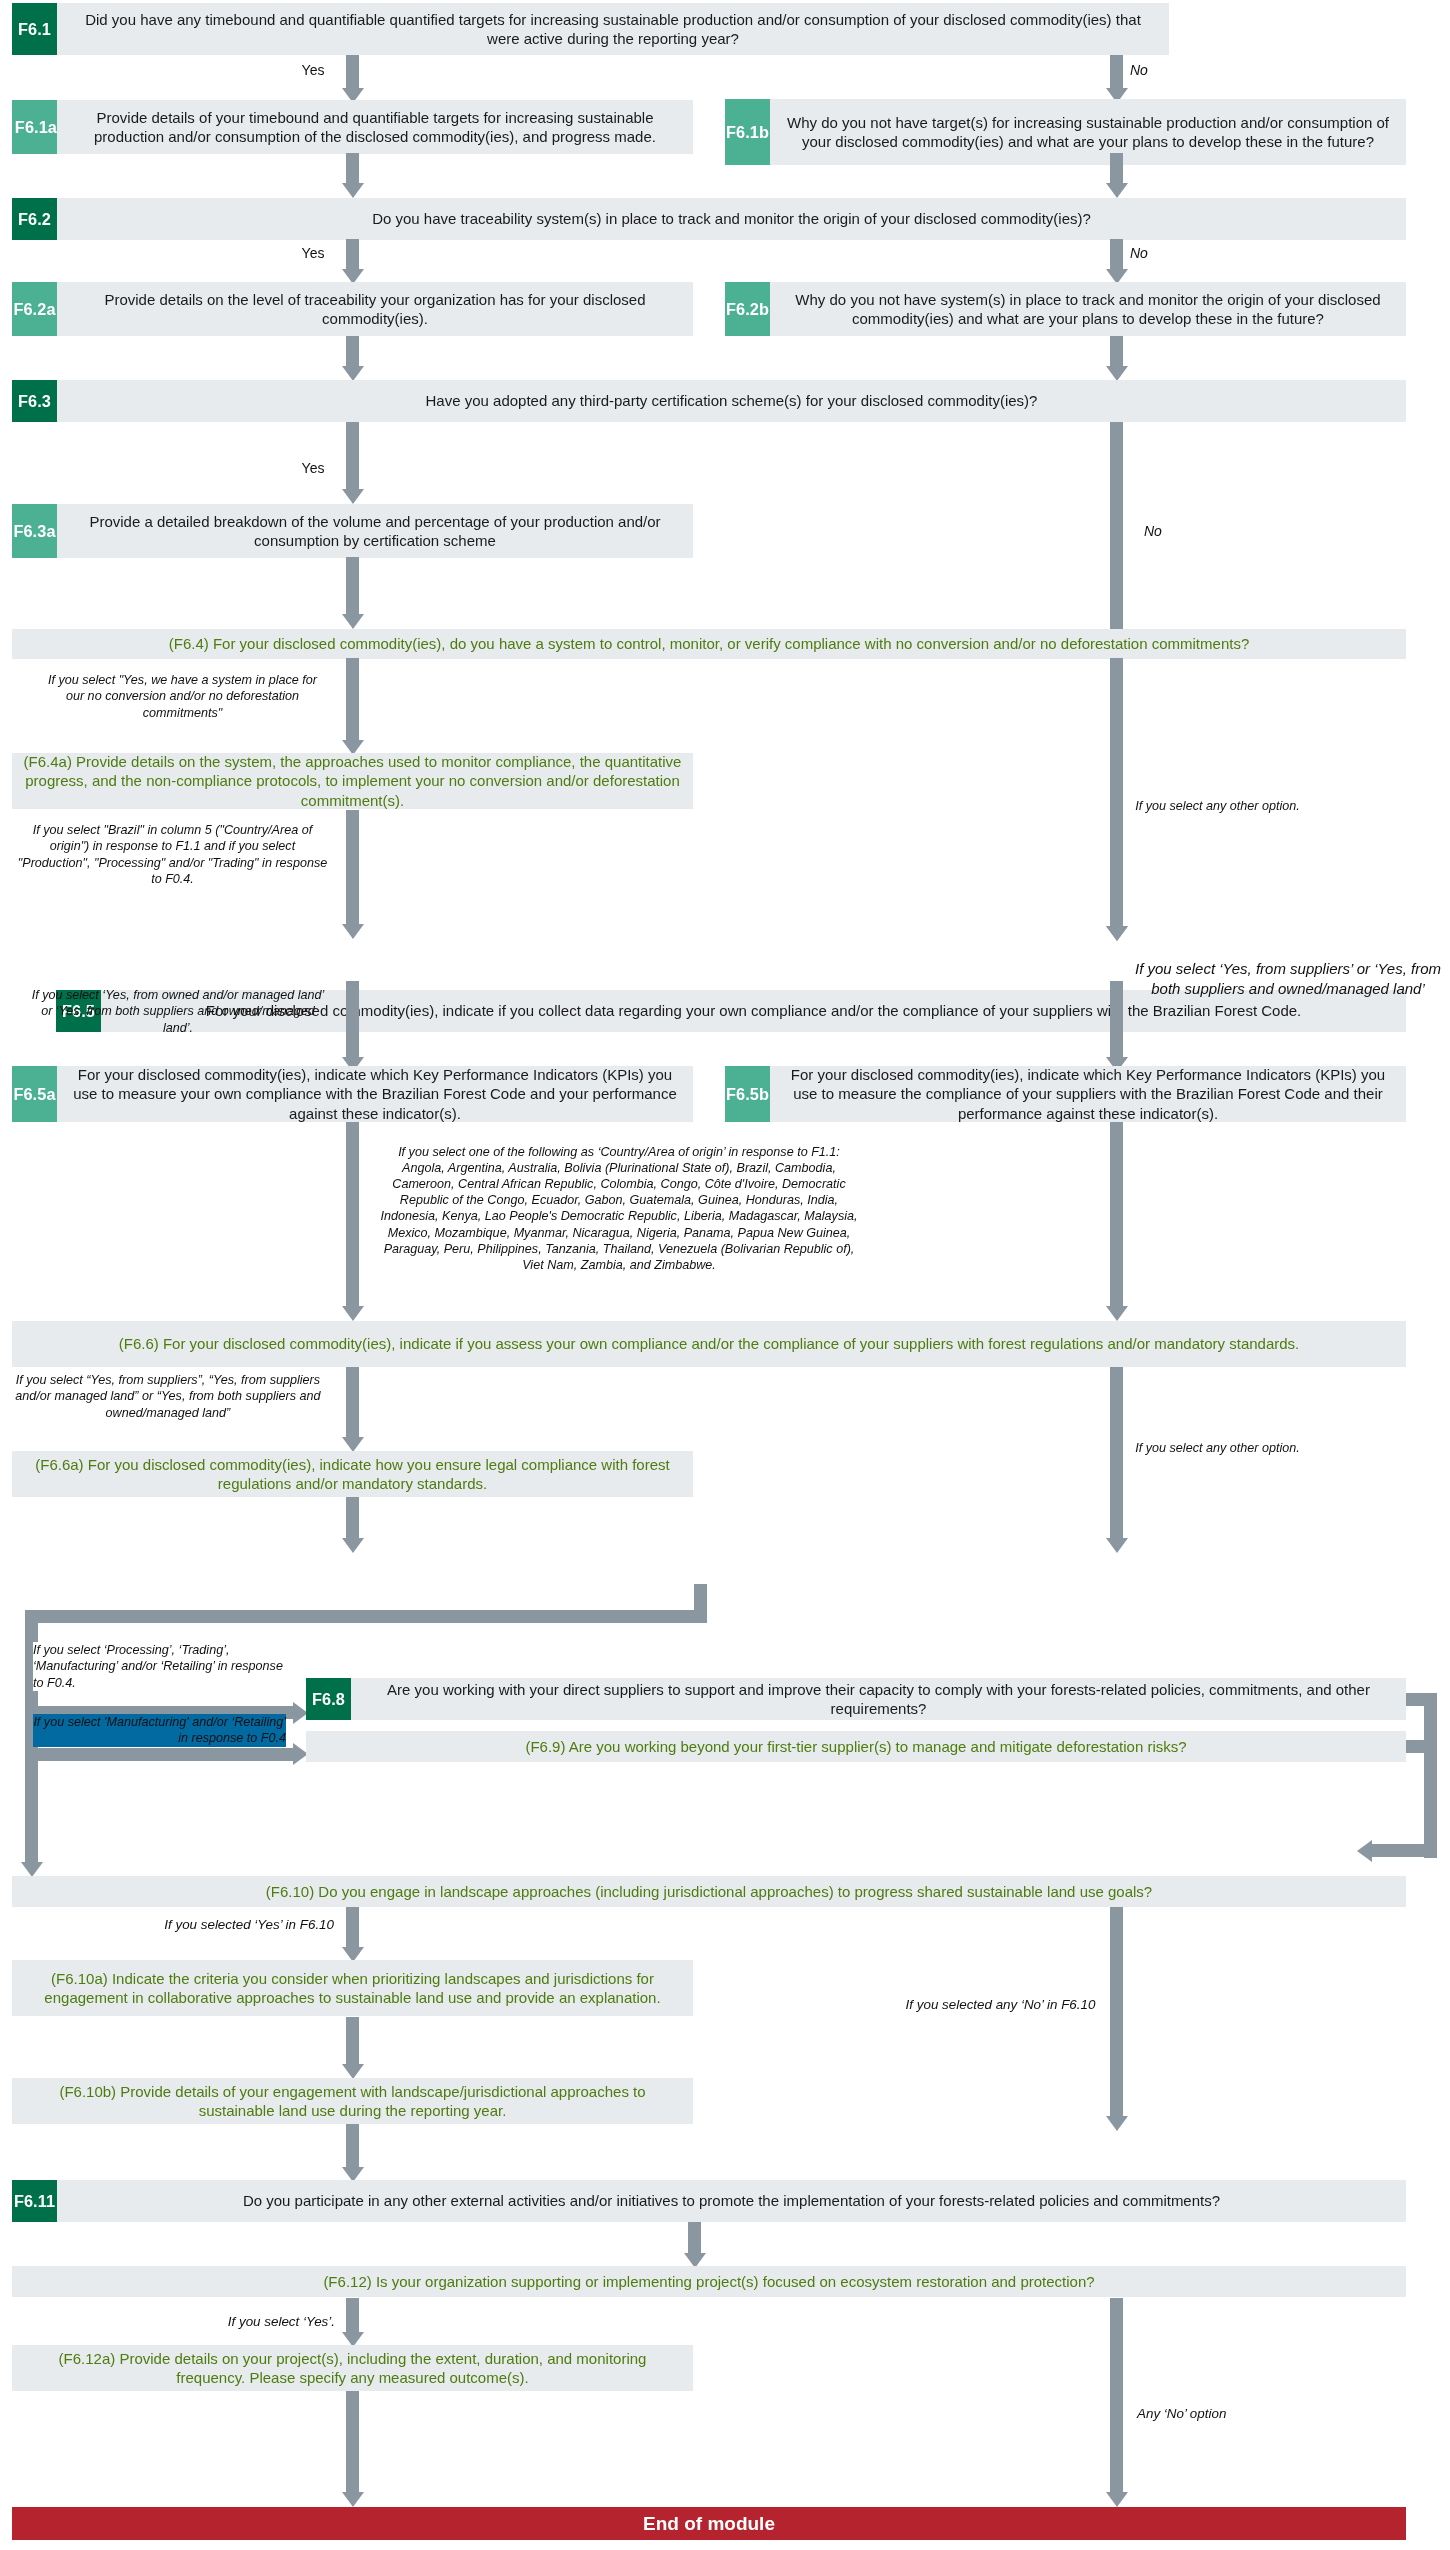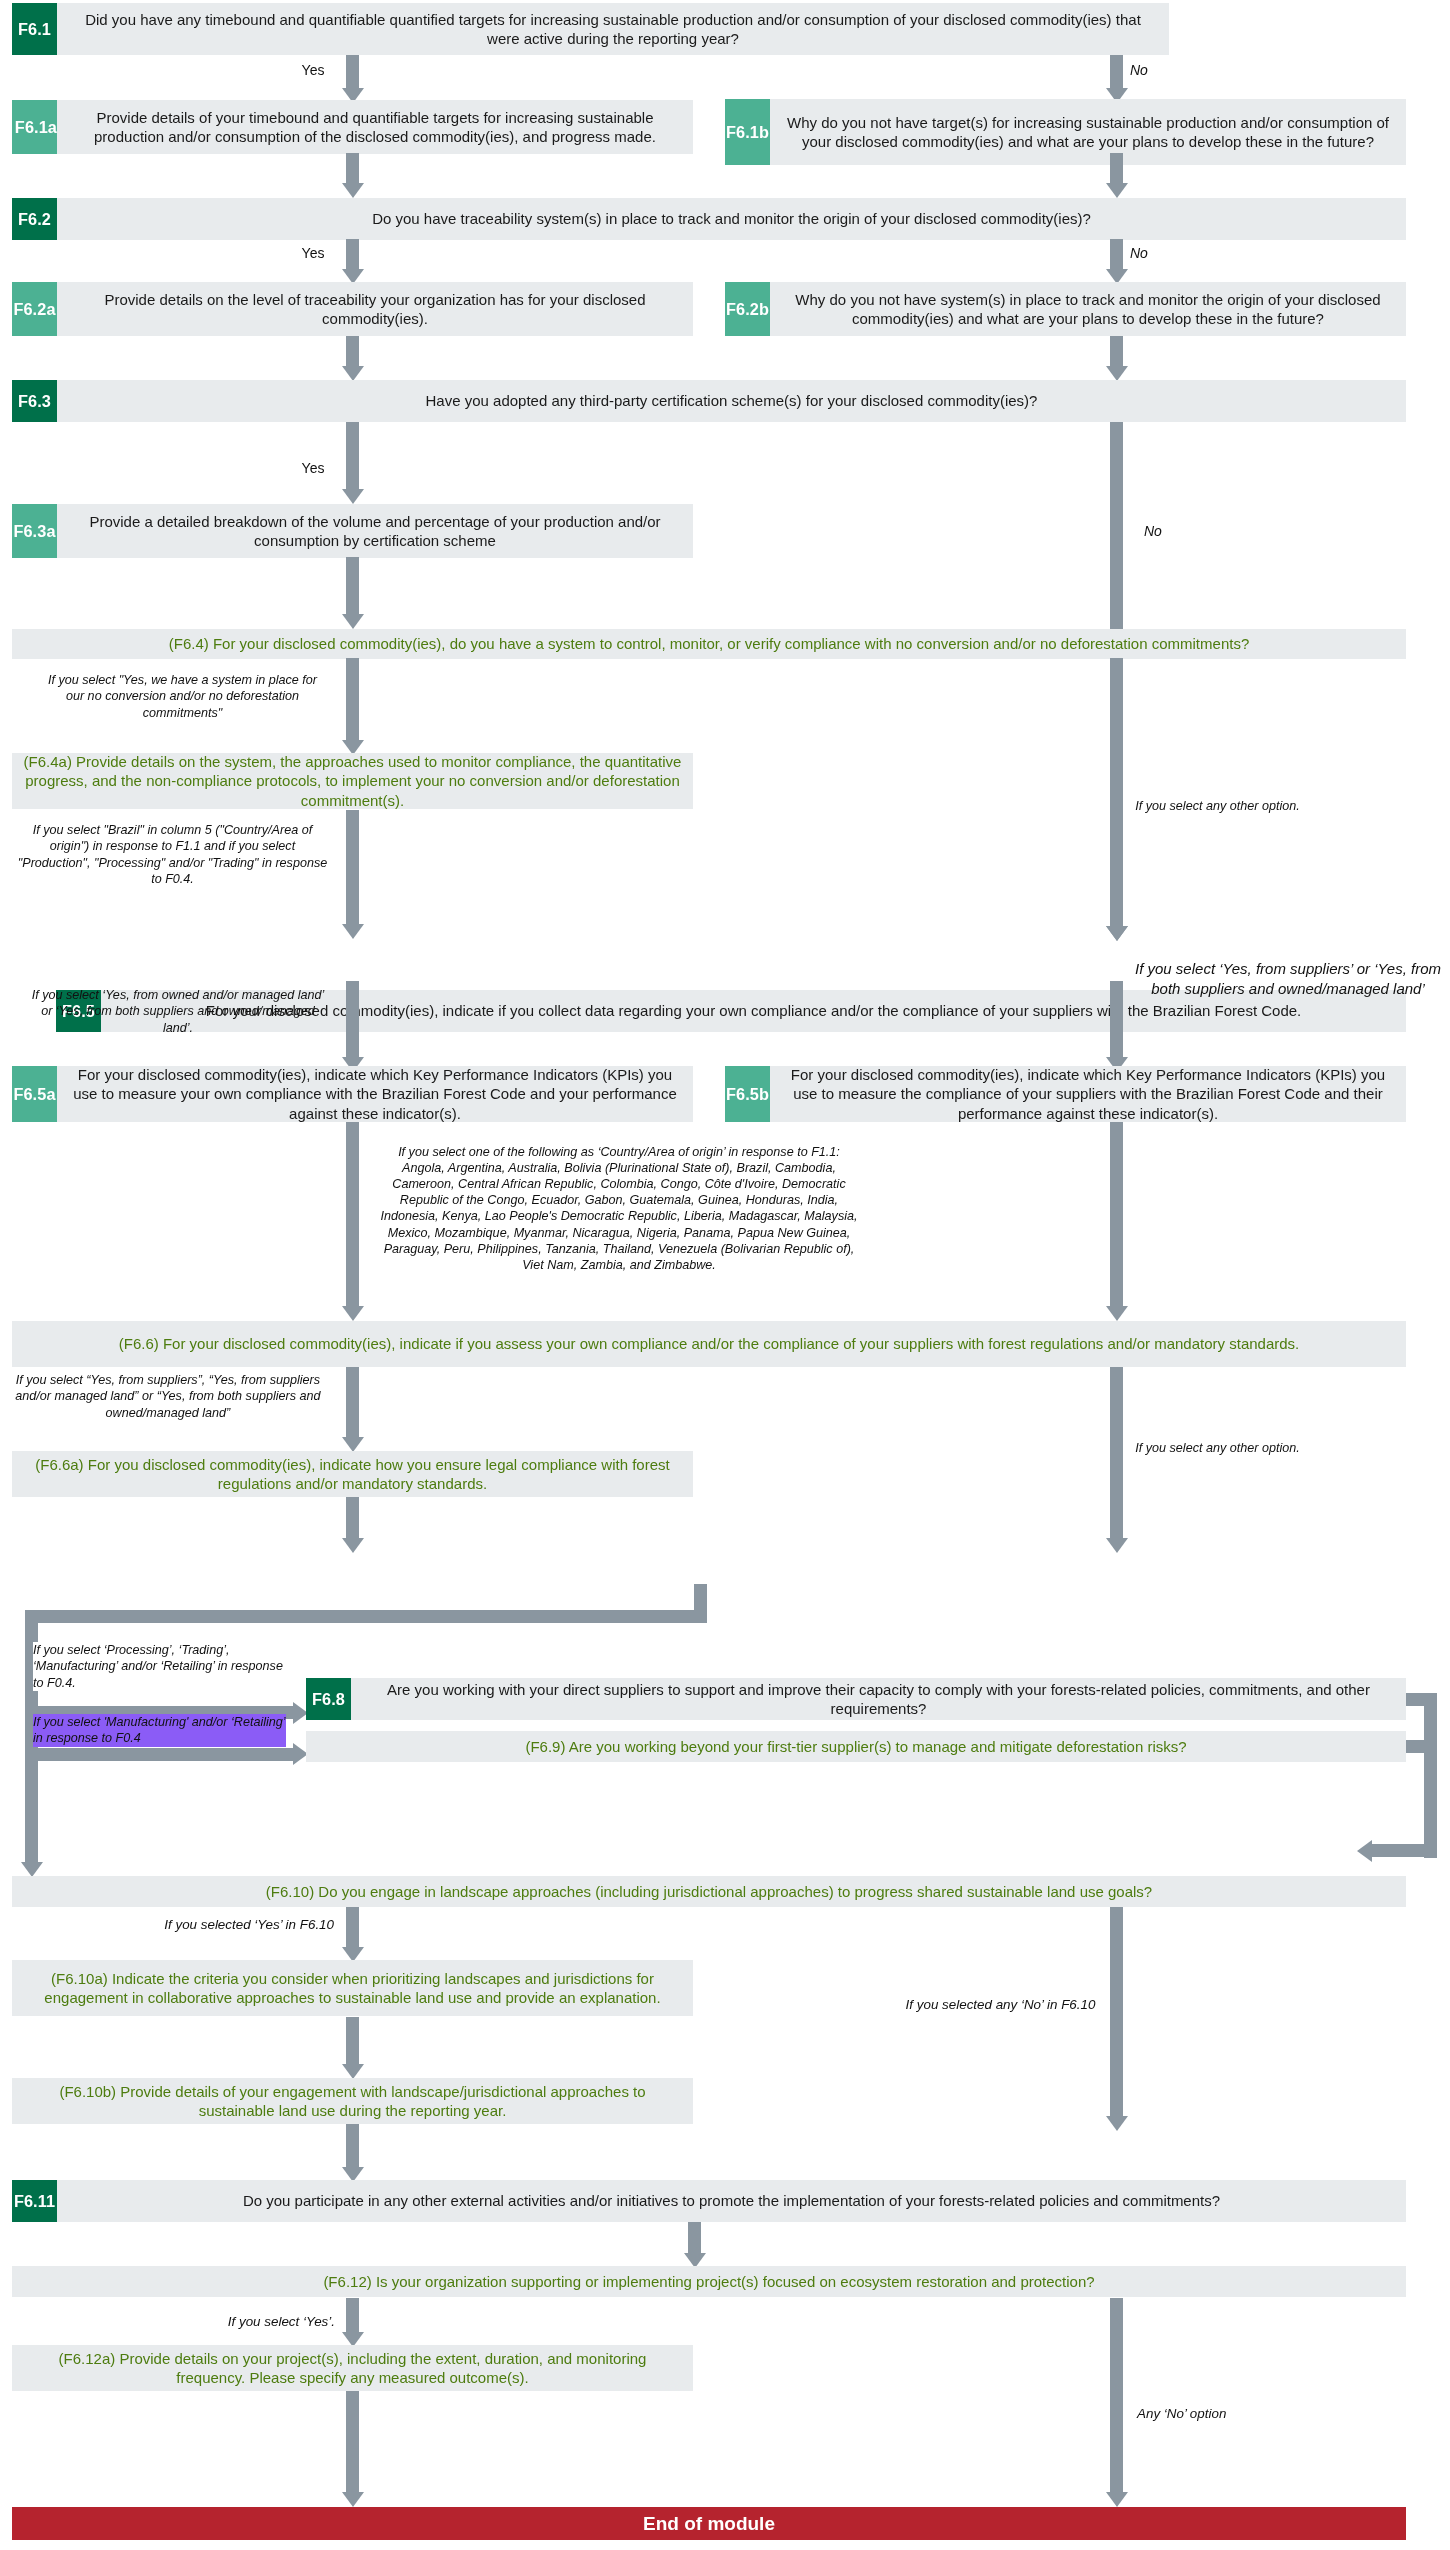--- a/index.html
+++ b/index.html
@@ -293,21 +293,21 @@
   <div class="arrow">
     <div class="h-shaft" style="left:25px;top:1706px;width:269px;height:13.4px;"></div>
     <div class="h-head-r" style="left:293px;top:1702px;"></div>
   </div>
   <div class="cap lft" style="left:33px;top:1688px;width:253px;font-size:12.6px;background:#ffffff;transform:translateY(-46px);">If you select ‘Processing’, ‘Trading’, ‘Manufacturing’ and/or ‘Retailing’ in response to F0.4.</div>
 
   <div class="arrow">
     <div class="h-shaft" style="left:25px;top:1748px;width:269px;height:13.4px;"></div>
     <div class="h-head-r" style="left:293px;top:1743px;"></div>
   </div>
-  <div class="cap lft" style="left:33px;top:1714px;width:253px;font-size:12.6px;background:#8b5cf6;">If  you select 'Manufacturing' and/or ‘Retailing’ in response to F0.4</div>
+  <div class="cap lft" style="left:33px;top:1714px;width:253px;font-size:12.6px;background:#0369a1;text-align:right;">If  you select 'Manufacturing' and/or ‘Retailing’ in response to F0.4</div>
 
   <div class="node" style="left:306px;top:1678px;width:1100px;height:42px;">
     <div class="tag dark" style="width:45px;">
       <span>F6.8</span>
     </div>
     <div class="body">Are you working with your direct suppliers to support and improve their capacity to comply with your forests-related policies, commitments, and other requirements?</div>
   </div>
 
   <div class="node muted plain" style="left:306px;top:1731px;width:1100px;height:31px;">
     <div class="body">(F6.9) Are you working beyond your first-tier supplier(s) to manage and mitigate deforestation risks?</div>

